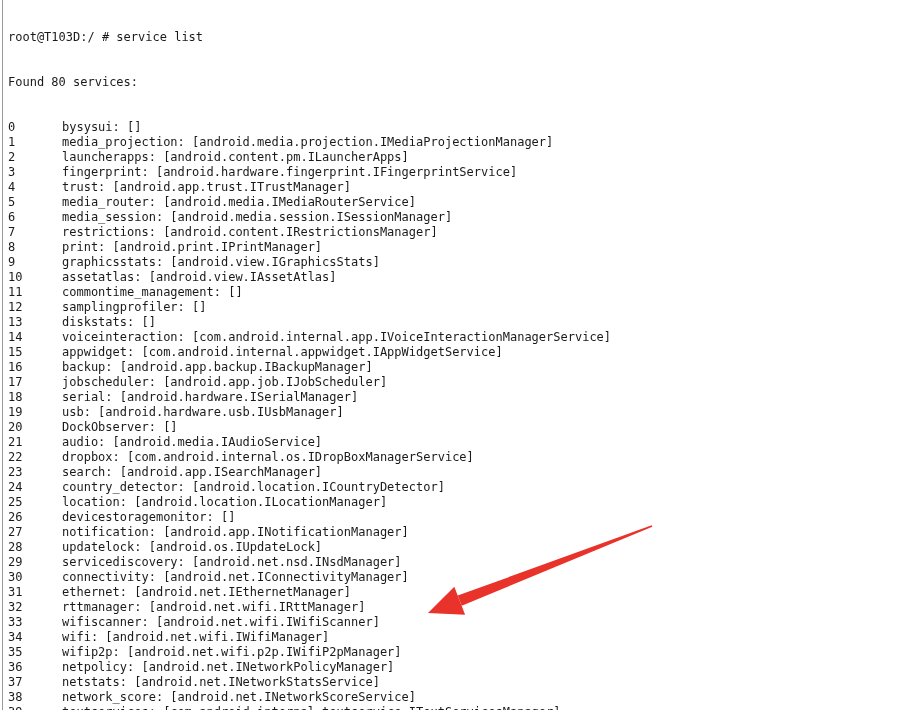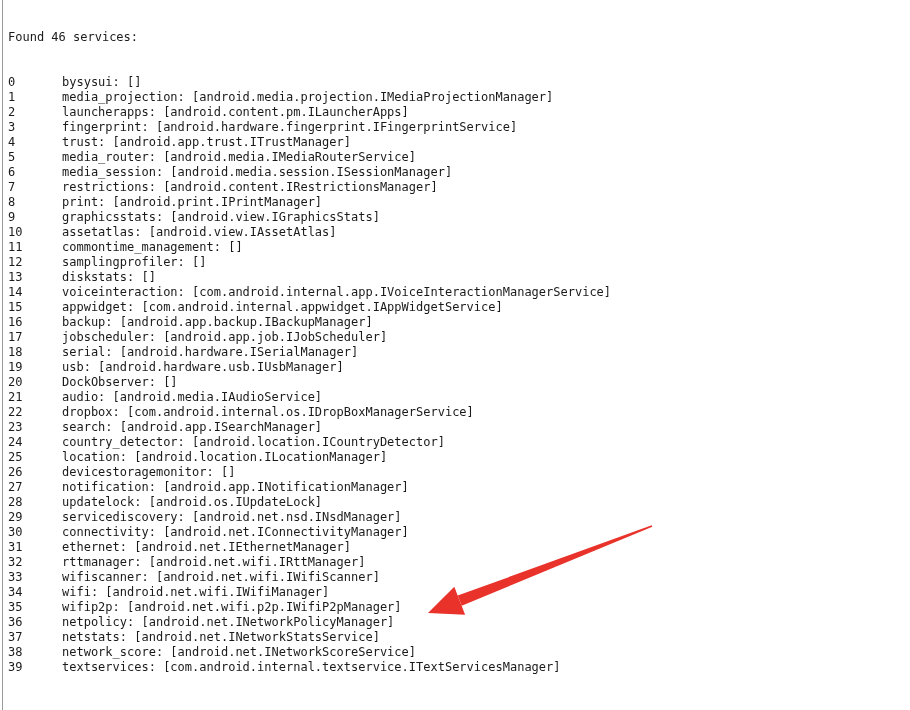--- a/index.html
+++ b/index.html
@@ -62,21 +62,22 @@
   }
 </style>
 </head>
 <body>
 
 <div id="terminal">
 
   <div id="left-border"></div>
 
   <div id="console-text">
-    <div class="line">Found 46 services:</div>
+    <div class="prompt-line">root@T103D:/ # service list</div>
+    <div class="line">Found 80 services:</div>
     <div id="service-list"><div class="line"><span class="idx">0</span><span>bysysui: []</span></div><div class="line"><span class="idx">1</span><span>media_projection: [android.media.projection.IMediaProjectionManager]</span></div><div class="line"><span class="idx">2</span><span>launcherapps: [android.content.pm.ILauncherApps]</span></div><div class="line"><span class="idx">3</span><span>fingerprint: [android.hardware.fingerprint.IFingerprintService]</span></div><div class="line"><span class="idx">4</span><span>trust: [android.app.trust.ITrustManager]</span></div><div class="line"><span class="idx">5</span><span>media_router: [android.media.IMediaRouterService]</span></div><div class="line"><span class="idx">6</span><span>media_session: [android.media.session.ISessionManager]</span></div><div class="line"><span class="idx">7</span><span>restrictions: [android.content.IRestrictionsManager]</span></div><div class="line"><span class="idx">8</span><span>print: [android.print.IPrintManager]</span></div><div class="line"><span class="idx">9</span><span>graphicsstats: [android.view.IGraphicsStats]</span></div><div class="line"><span class="idx">10</span><span>assetatlas: [android.view.IAssetAtlas]</span></div><div class="line"><span class="idx">11</span><span>commontime_management: []</span></div><div class="line"><span class="idx">12</span><span>samplingprofiler: []</span></div><div class="line"><span class="idx">13</span><span>diskstats: []</span></div><div class="line"><span class="idx">14</span><span>voiceinteraction: [com.android.internal.app.IVoiceInteractionManagerService]</span></div><div class="line"><span class="idx">15</span><span>appwidget: [com.android.internal.appwidget.IAppWidgetService]</span></div><div class="line"><span class="idx">16</span><span>backup: [android.app.backup.IBackupManager]</span></div><div class="line"><span class="idx">17</span><span>jobscheduler: [android.app.job.IJobScheduler]</span></div><div class="line"><span class="idx">18</span><span>serial: [android.hardware.ISerialManager]</span></div><div class="line"><span class="idx">19</span><span>usb: [android.hardware.usb.IUsbManager]</span></div><div class="line"><span class="idx">20</span><span>DockObserver: []</span></div><div class="line"><span class="idx">21</span><span>audio: [android.media.IAudioService]</span></div><div class="line"><span class="idx">22</span><span>dropbox: [com.android.internal.os.IDropBoxManagerService]</span></div><div class="line"><span class="idx">23</span><span>search: [android.app.ISearchManager]</span></div><div class="line"><span class="idx">24</span><span>country_detector: [android.location.ICountryDetector]</span></div><div class="line"><span class="idx">25</span><span>location: [android.location.ILocationManager]</span></div><div class="line"><span class="idx">26</span><span>devicestoragemonitor: []</span></div><div class="line"><span class="idx">27</span><span>notification: [android.app.INotificationManager]</span></div><div class="line"><span class="idx">28</span><span>updatelock: [android.os.IUpdateLock]</span></div><div class="line"><span class="idx">29</span><span>servicediscovery: [android.net.nsd.INsdManager]</span></div><div class="line"><span class="idx">30</span><span>connectivity: [android.net.IConnectivityManager]</span></div><div class="line"><span class="idx">31</span><span>ethernet: [android.net.IEthernetManager]</span></div><div class="line"><span class="idx">32</span><span>rttmanager: [android.net.wifi.IRttManager]</span></div><div class="line"><span class="idx">33</span><span>wifiscanner: [android.net.wifi.IWifiScanner]</span></div><div class="line"><span class="idx">34</span><span>wifi: [android.net.wifi.IWifiManager]</span></div><div class="line"><span class="idx">35</span><span>wifip2p: [android.net.wifi.p2p.IWifiP2pManager]</span></div><div class="line"><span class="idx">36</span><span>netpolicy: [android.net.INetworkPolicyManager]</span></div><div class="line"><span class="idx">37</span><span>netstats: [android.net.INetworkStatsService]</span></div><div class="line"><span class="idx">38</span><span>network_score: [android.net.INetworkScoreService]</span></div><div class="line"><span class="idx">39</span><span>textservices: [com.android.internal.textservice.ITextServicesManager]</span></div></div>
   </div>
 
   <svg id="arrow-layer" width="910" height="710" viewBox="0 0 910 710">
     <g>
       <polygon id="arrow-shaft" points="651.7,525.3 457.7,595.6 461.7,605.8 652.3,526.7" fill="#e8322a"></polygon>
       <polygon id="arrow-head" points="428.0,613.0 454.3,586.7 465.1,614.7" fill="#e8322a"></polygon>
     </g>
   </svg>
 

